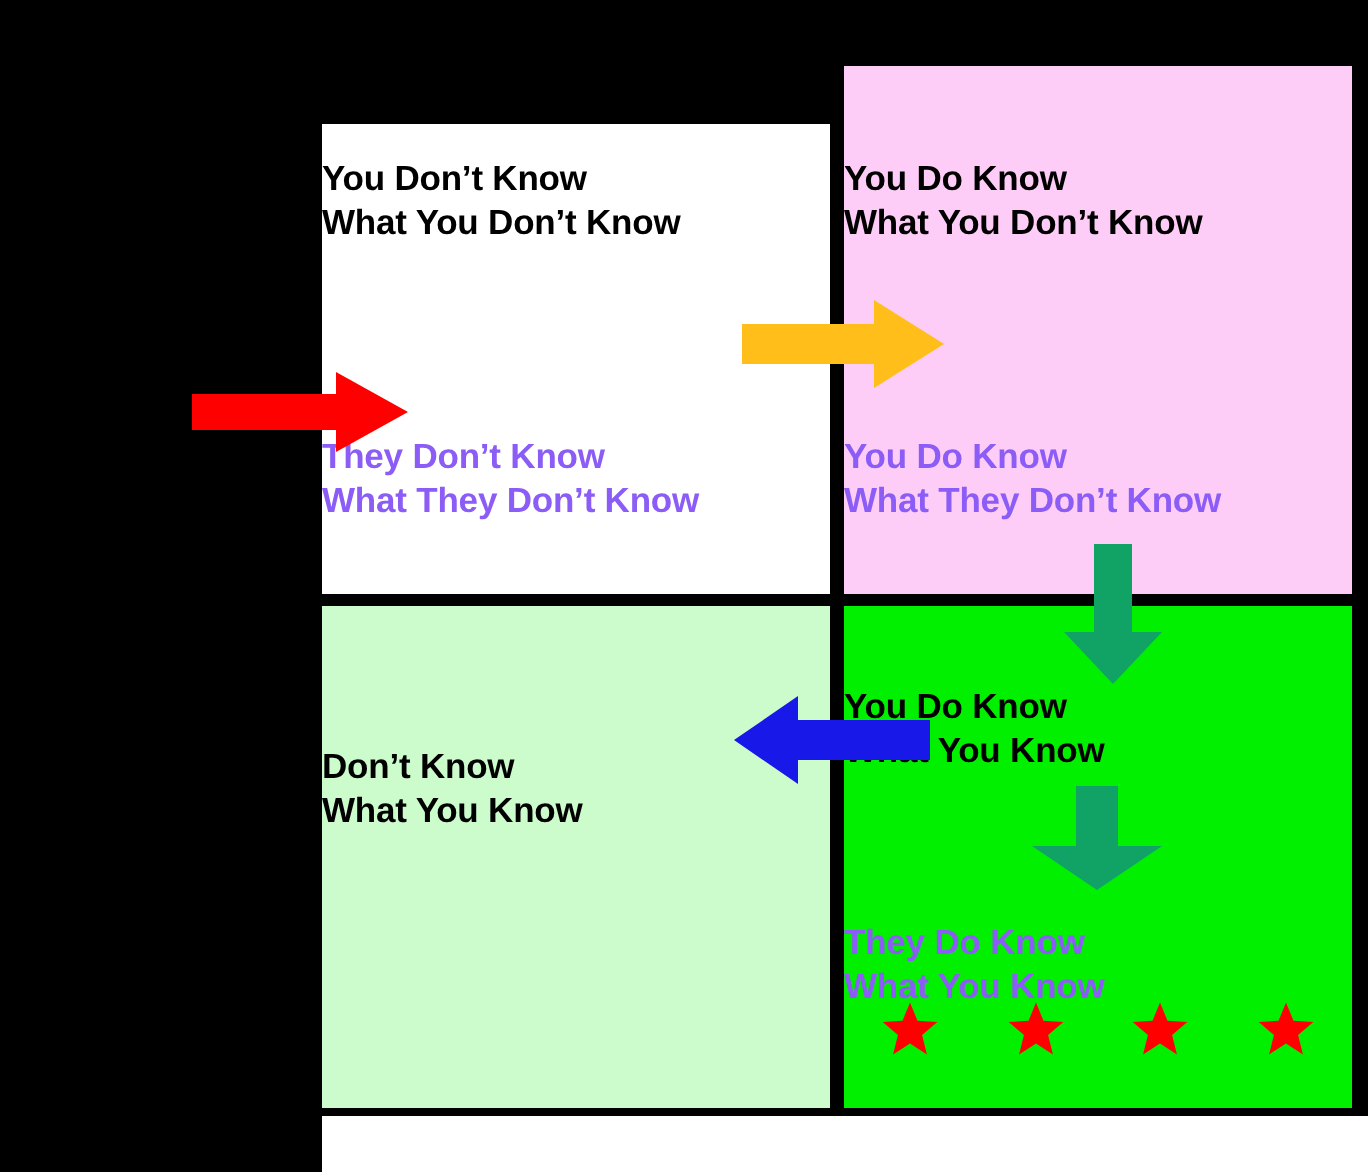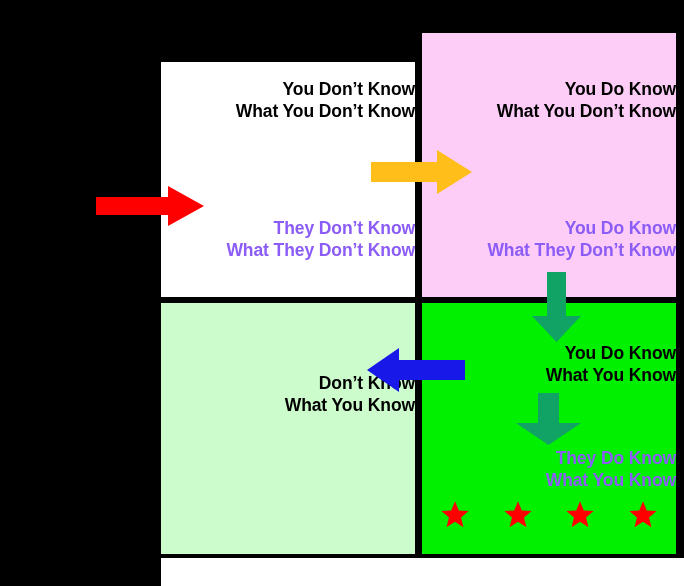--- a/index.html
+++ b/index.html
@@ -38,21 +38,21 @@
     background: #00F000;
   }
   #bottom-strip {      
     left: 161px; top: 558px; width: 523px; height: 28px;
     background: #FFFFFF;
   }
 
   
   .txt {
     position: absolute;
-    text-align: right;
+    text-align: left;
     font-weight: bold;
     line-height: 1.28;
     white-space: pre-line;
     letter-spacing: -0.1px;
   }
   .t-black { color: #000000; font-size: 17.5px; }
   .t-red   { color: #8b5cf6; font-size: 17.5px; }
   .t-blue  {
     color: #1818F0;
     font-size: 25px;
@@ -60,21 +60,21 @@
     font-weight: bold;
   }
 
   #tl-top    { left: 161px; top: 78px;  width: 254px; }
   #tl-bottom { left: 161px; top: 217px; width: 254px; }
   #tr-top    { left: 422px; top: 78px;  width: 254px; }
   #tr-diag   { left: 422px; top: 153px; width: 254px; }
   #tr-bottom { left: 422px; top: 217px; width: 254px; }
   #bl-text   { left: 161px; top: 342px; width: 254px; margin-top: 30px; }
   #br-top    { left: 422px; top: 342px; width: 254px; }
-  #br-bottom { left: 422px; top: 447px; width: 254px; }
+  #br-bottom { left: 422px; top: 460px; width: 254px; }
 
   
   .arrow { position: absolute; }
   .arrow svg { display: block; }
 
   #arrow-red    { left: 96px;  top: 186px; }
   #arrow-orange { left: 371px; top: 150px; }
   #arrow-blue   { left: 367px; top: 348px; }
   #arrow-green-1{ left: 532px; top: 272px; }
   #arrow-green-2{ left: 516px; top: 393px; }

